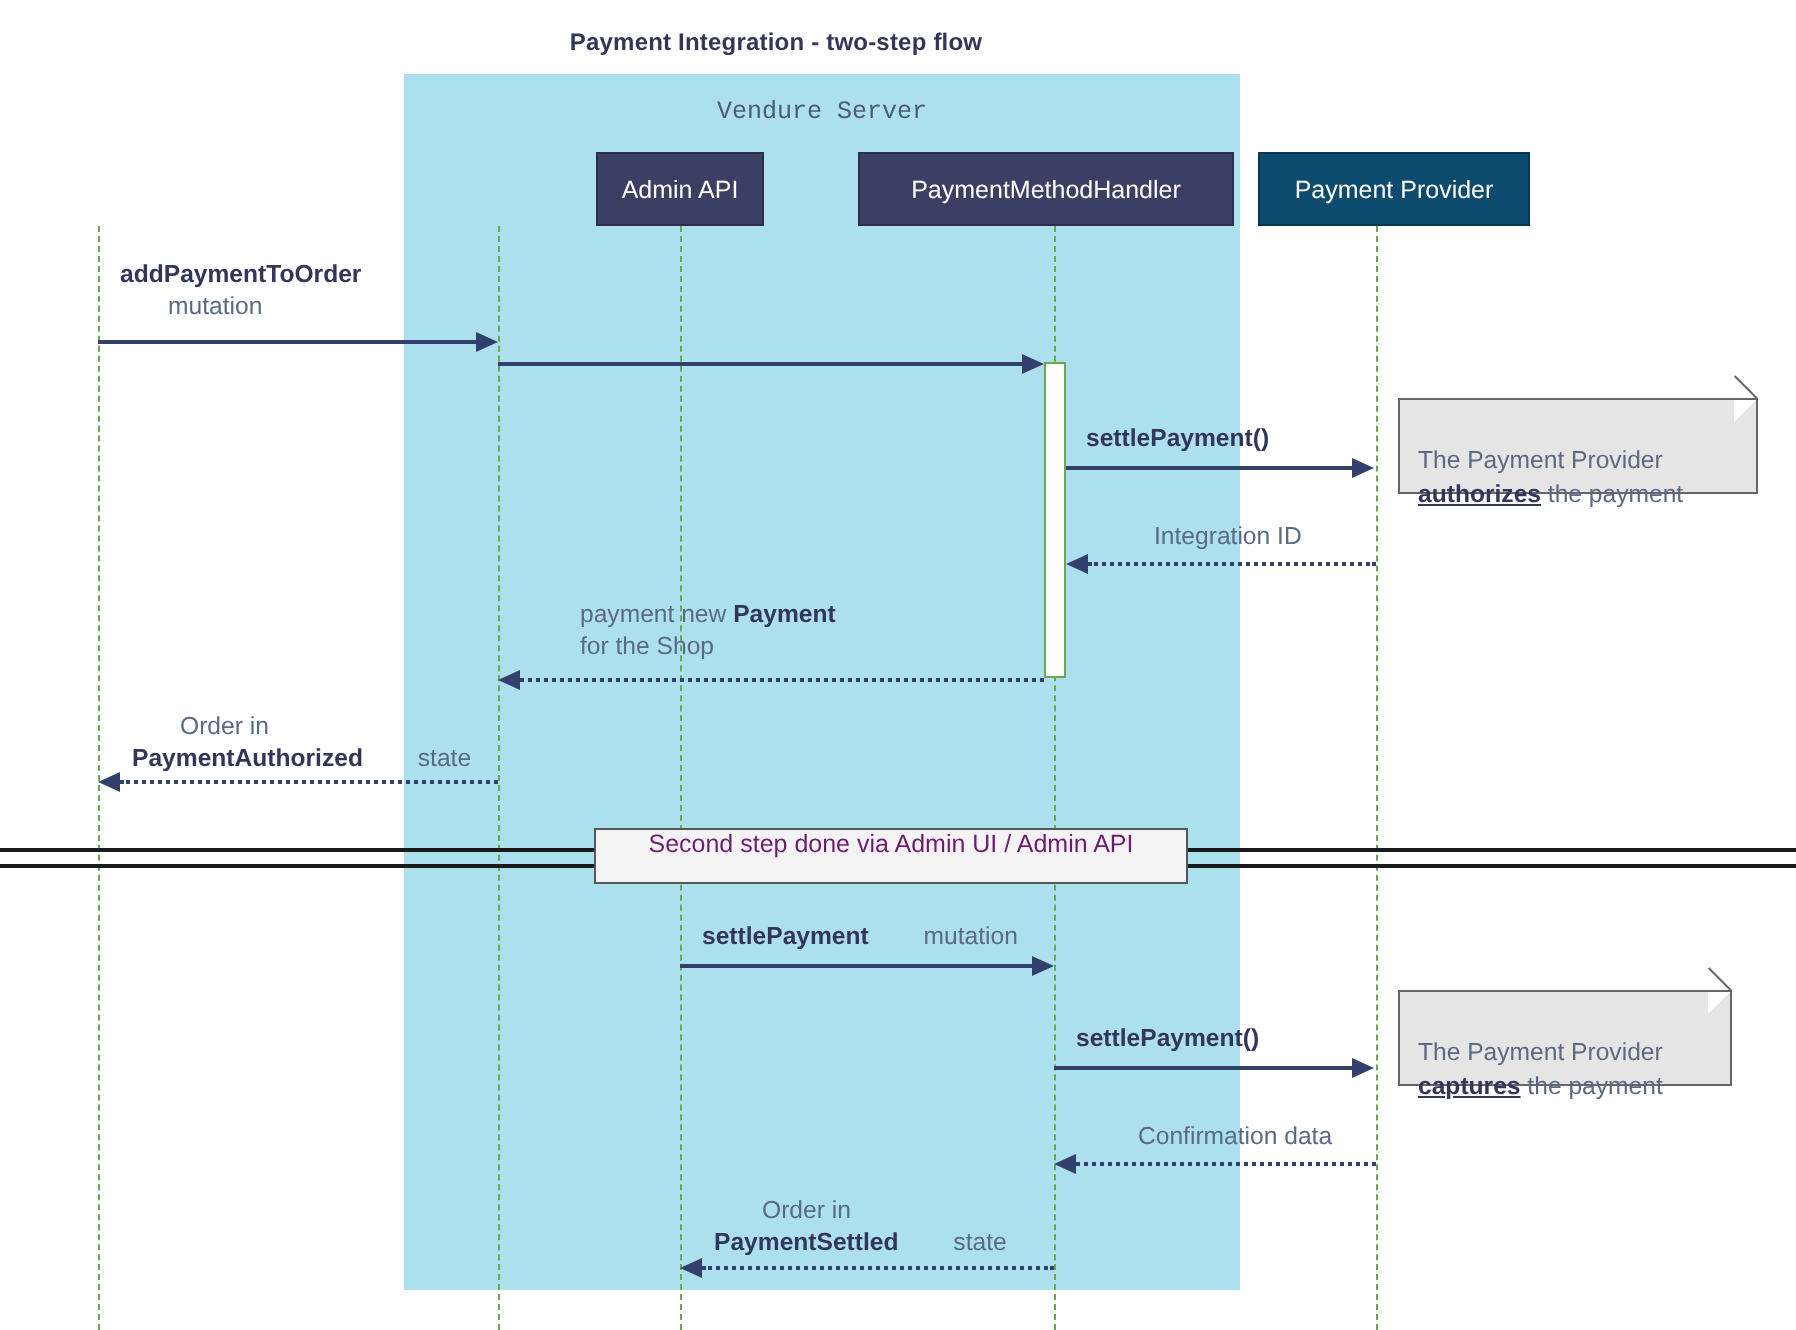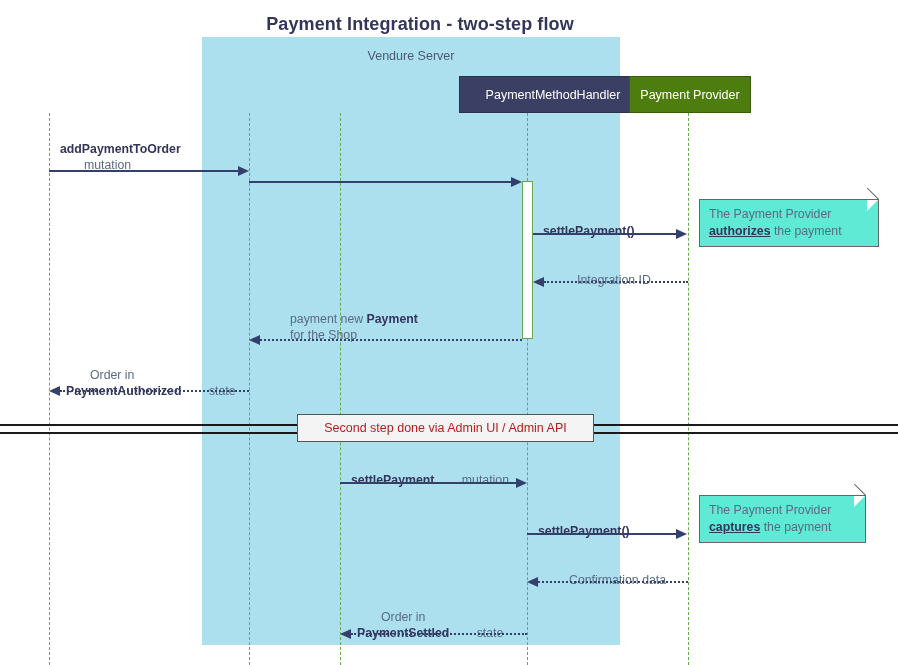--- a/index.html
+++ b/index.html
@@ -10,23 +10,22 @@
     color:#33355b;
     overflow:hidden;
     position:relative;
   }
   #canvas{position:absolute;left:0;top:0;width:898px;height:665px;}
 
   
   .diagram-title{
     position:absolute;left:0;top:14px;width:776px;
     text-align:center;
-    font-size:18px;font-weight:bold;color:#33355b;
+    font-size:12px;font-weight:bold;color:#33355b;
     letter-spacing:.1px;
-    padding-left:32px;
   }
 
   
   .group-box{
     position:absolute;
     background:#ace0ef;
   }
   .group-title{
     position:absolute;
     width:100%;
@@ -84,35 +83,34 @@
     border-bottom:5px solid transparent;
     border-right:11px solid #33406b;
   }
 
   .msg-label{
     position:absolute;
     font-size:12.3px;
     color:#5b6a84;
     line-height:15.5px;
     white-space:nowrap;
-    margin-top:12px;
   }
   .msg-label b{color:#33355b;font-weight:bold;}
   .msg-label .plain{color:#5b6a84;font-weight:normal;padding-left:24px;}
 
   
   .note{
     position:absolute;
-    background:#5eead4;
+    background:#e5e5e5;
     border:1px solid #666666;
     box-sizing:border-box;
     font-size:12.3px;
     line-height:17px;
     color:#5b6a84;
-    padding:6px 9px;
+    padding:22px 9px;
     white-space:nowrap;
   }
   .note b{color:#33355b;font-weight:bold;text-decoration:underline;}
   .note-fold{
     position:absolute;
     width:0;height:0;
     border-left:11px solid #ffffff;
     border-bottom:11px solid transparent;
     top:0;right:0;
   }
@@ -129,51 +127,54 @@
   .divider-line{
     position:absolute;
     left:0;width:898px;height:0;
     border-top:2px solid #1a1a1a;
   }
   .divider-box{
     position:absolute;
     background:#f4f4f4;
     border:1px solid #555555;
     box-sizing:border-box;
-    display:flex;align-items:center;justify-content:center;
+    display:flex;justify-content:center;
     font-size:12.5px;
-    color:#b91c1c;
+    color:#701a75;
     white-space:nowrap;
   }
 </style>
 </head>
 <body>
 
 <div id="canvas">
 
   <div class="diagram-title">Payment Integration - two-step flow</div>
 
   <div class="group-box" style="left:202px;top:37px;width:418px;height:608px;">
-    <div class="group-title" style="top:12px;">Vendure Server</div>
+    <div class="group-title" style="top:12px;font-family:Liberation Mono, monospace;">Vendure Server</div>
   </div>
 
   <div class="lifeline" style="left:49px;top:113px;height:552px;"></div>
   <div class="lifeline" style="left:249px;top:113px;height:552px;"></div>
   <div class="lifeline" style="left:340px;top:113px;height:552px;"></div>
   <div class="lifeline" style="left:527px;top:113px;height:552px;"></div>
   <div class="lifeline" style="left:688px;top:113px;height:552px;"></div>
 
 
 
-
-  <div class="participant" style="left:459px;top:76px;width:188px;height:37px;background:#3b3f63;">
+  <div class="participant" style="left:298px;top:76px;width:84px;height:37px;background:#3b3f63;">
+    <span>Admin API</span>
+  </div>
+
+  <div class="participant" style="left:429px;top:76px;width:188px;height:37px;background:#3b3f63;">
     <span>PaymentMethodHandler</span>
   </div>
 
-  <div class="participant" style="left:629px;top:76px;width:122px;height:37px;background:#4d7c0f;">
+  <div class="participant" style="left:629px;top:76px;width:136px;height:37px;background:#0c4a6e;">
     <span>Payment Provider</span>
   </div>
 
   <div class="activation" style="left:522px;top:181px;width:11px;height:158px;"></div>
 
   <div class="msg-label" style="left:60px;top:130px;">
     <b>addPaymentToOrder</b><br>
     <span class="plain">mutation</span>
   </div>
   <div class="msg-line" style="left:49px;top:170px;width:190px;"></div>

